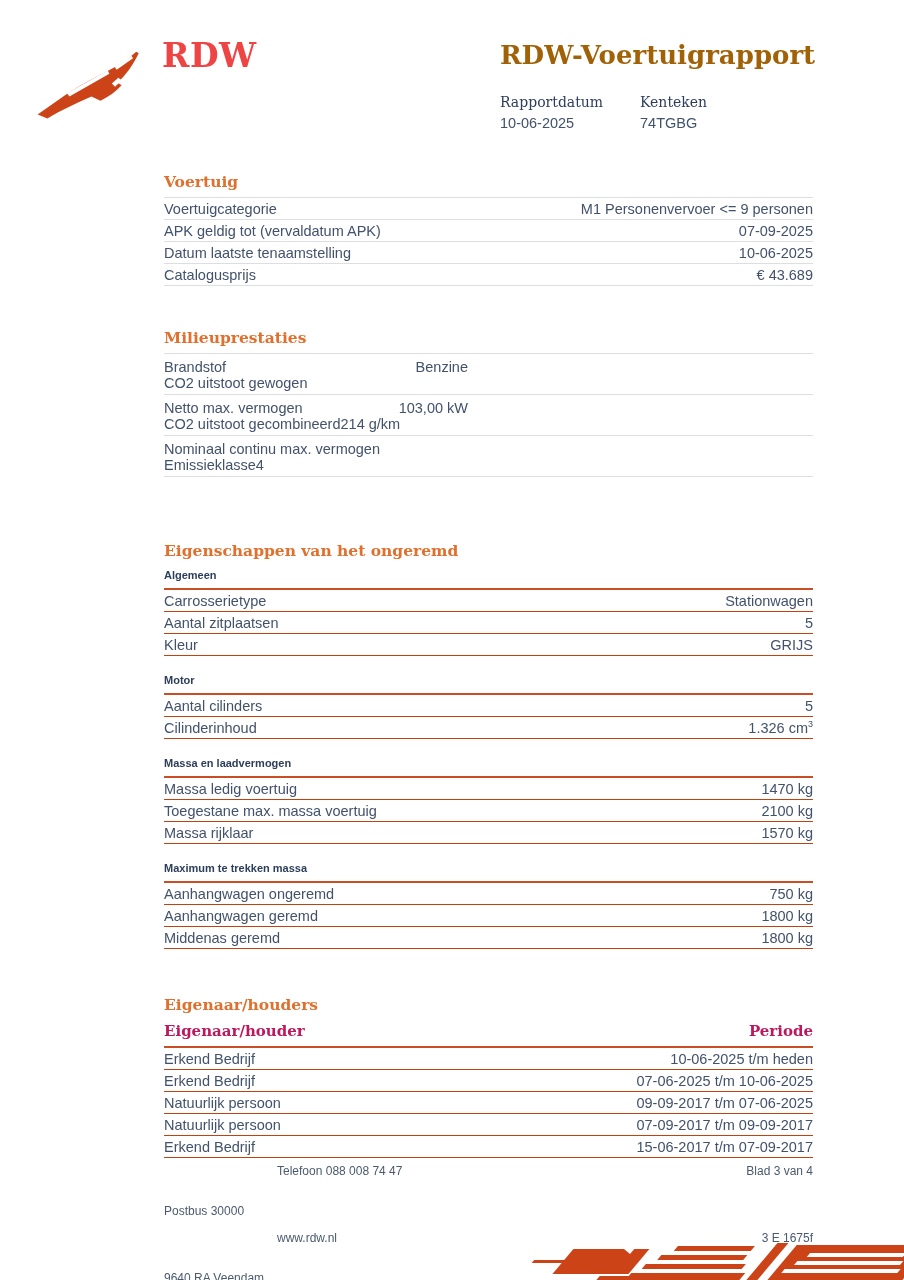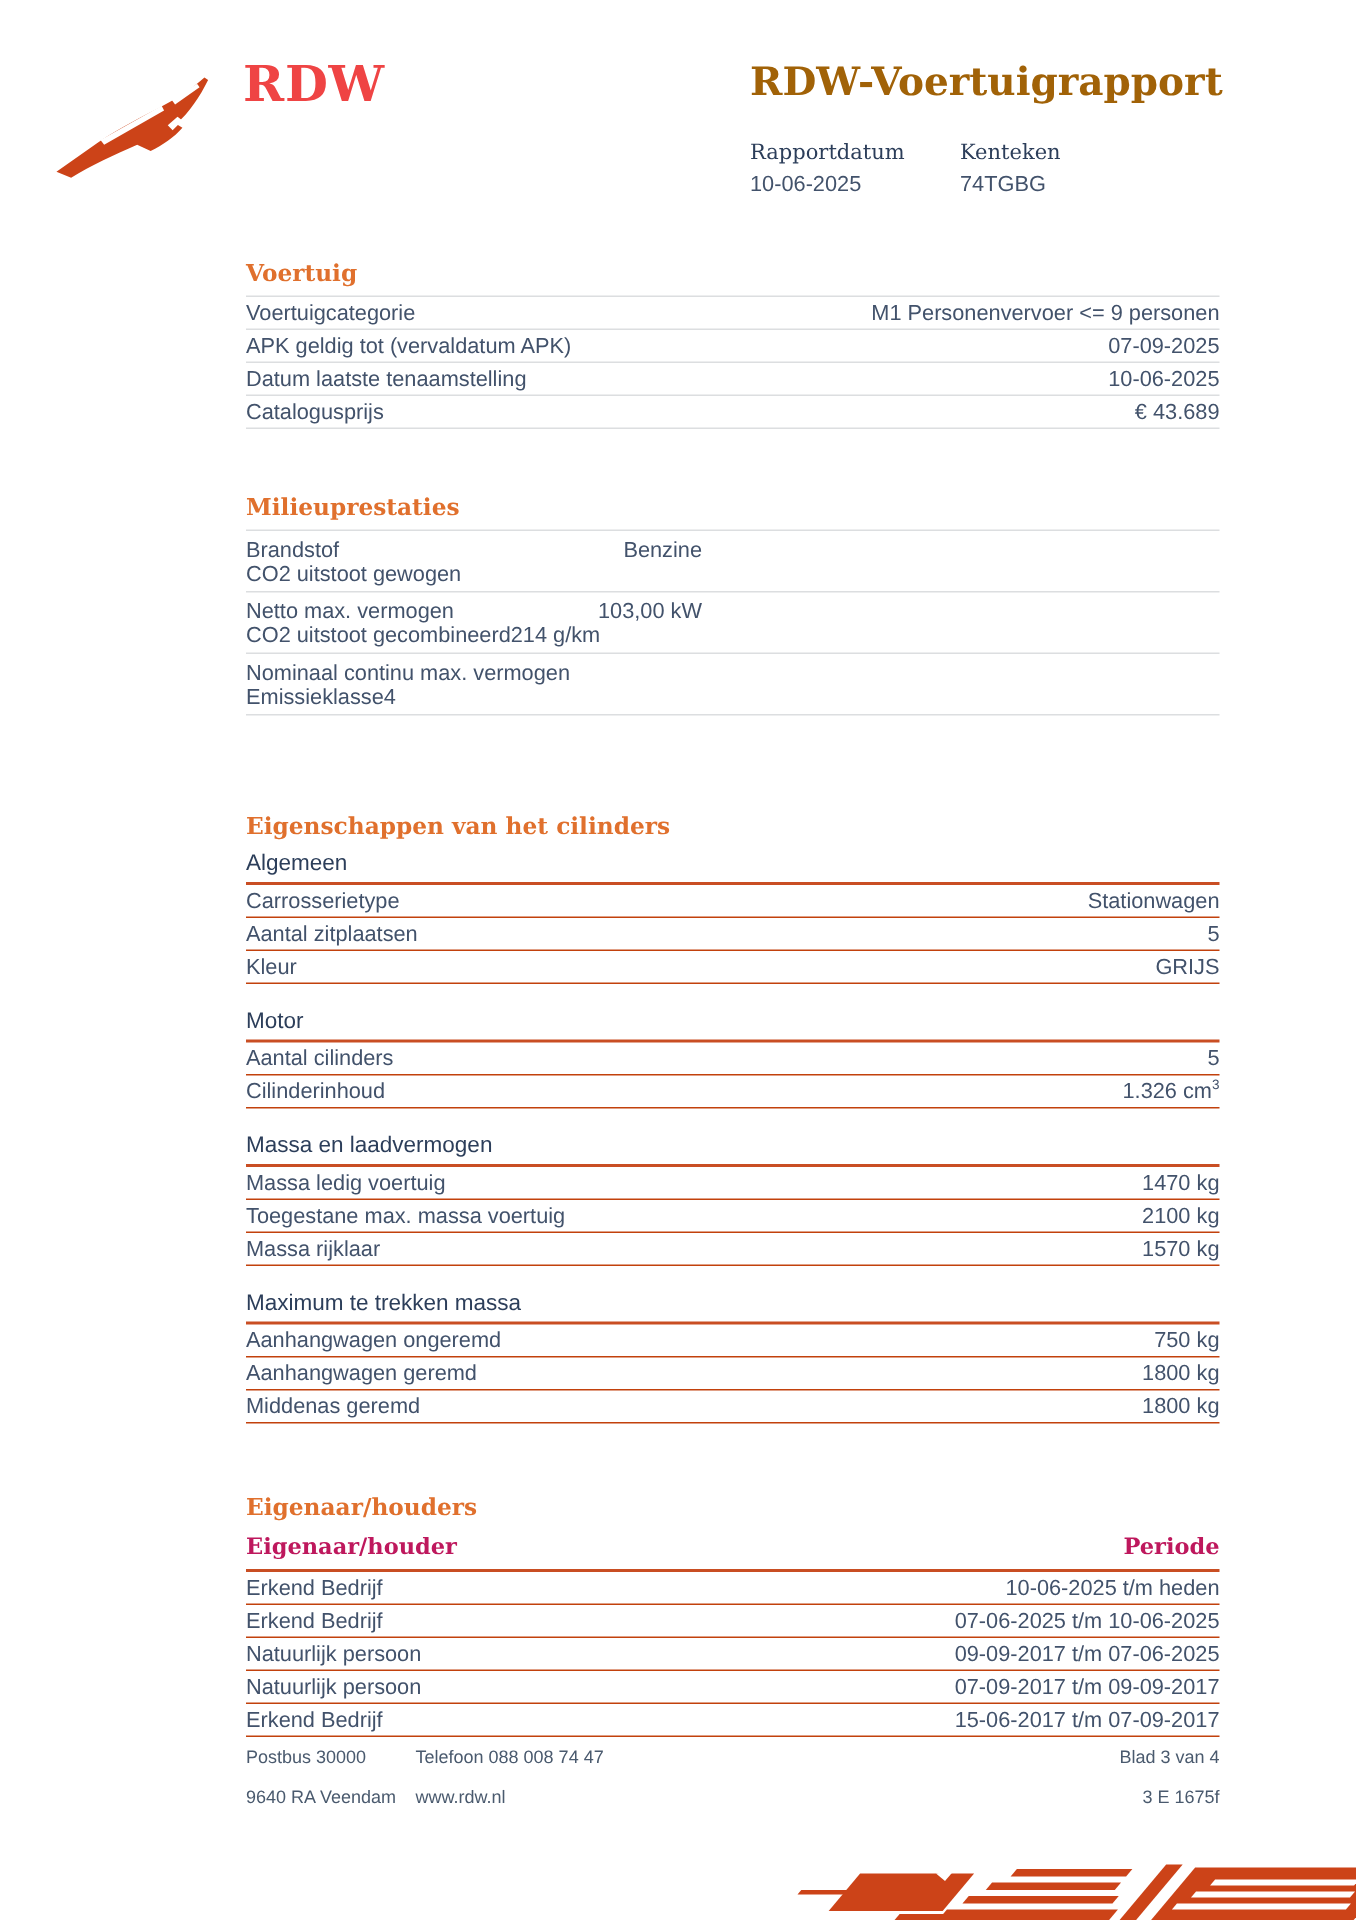--- a/index.html
+++ b/index.html
@@ -49,38 +49,38 @@
   
   .mrow { display:flex; padding:4.5px 0 3.5px 0;flex-direction:column; }
   .mleft  { width:304px; display:flex; justify-content:space-between; }
   .mgap   { width:44px; }
   .mright { flex:1; display:flex; justify-content:space-between; }
 
   
   .sub { margin-top:15px; }
   .sub-first { margin-top:3px; }
   .sub-title {
-    font-weight:normal; font-size:15px; color:#2c3e5a; line-height:19px; margin:0;
+    font-weight:bold; font-size:11px; color:#2c3e5a; line-height:19px; margin:0;
   }
   .orange-rule { border:none; border-top:2px solid #c94e23; margin:3px 0 0 0; }
 
   
   .owner-head {
     display:flex; justify-content:space-between; align-items:baseline;
     font-family:"DejaVu Serif", serif; font-weight:bold; font-size:15px;
     color:#be185d; padding:2px 0 3px 0;
   }
   .sec-gap-milieu { margin-top:42px; }
   .sec-gap-eig   { margin-top:64px; }
   .sec-gap-own   { margin-top:46px; }
 
   
   .footer { position:absolute; left:164px; top:1164px; width:649px; font-size:12px; color:#4a5a6e; }
   .footer-line { display:flex; margin-bottom:13px; }
-  .f1 { width:113px; }
+  .f1 { width:113px;margin-top:40px; }
   .f2 { flex:1; }
   .f3 { text-align:right; }
 
   
   .bottom-graphic { position:absolute; right:0; bottom:0; width:400px; height:46px; }
 </style>
 </head>
 <body>
 
 <div class="page">
@@ -164,21 +164,21 @@
             <span class="mgap"></span>
           <span class="mright">
             <span class="lbl">Emissieklasse</span>
             <span class="val">4</span>
           </span>
         </div>
       </div>
     </div>
 
     <div class="sec-gap-eig">
-      <h2 class="section-title">Eigenschappen van het cilinders</h2>
+      <h2 class="section-title">Eigenschappen van het ongeremd</h2>
 
       <div class="sub sub-first">
         <h3 class="sub-title">Algemeen</h3>
         <hr class="orange-rule">
         <div class="rows rows-nb">
           <div class="row">
             <span class="lbl">Carrosserietype</span>
             <span class="val">Stationwagen</span>
           </div>
           <div class="row">

